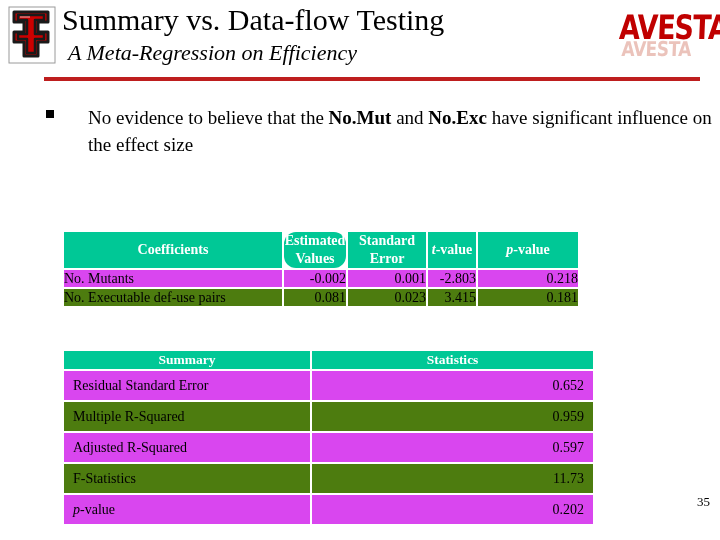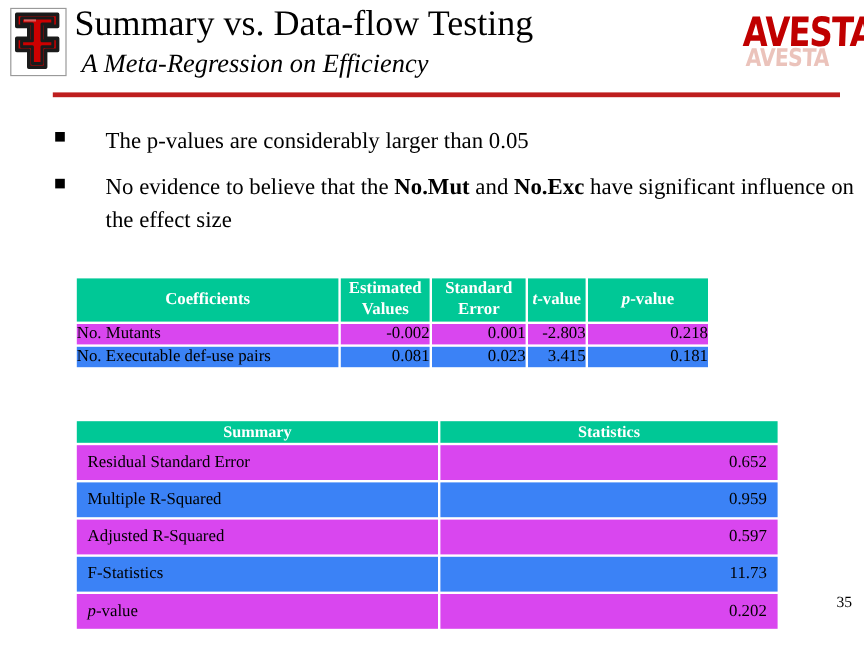--- a/index.html
+++ b/index.html
@@ -135,41 +135,41 @@
   .hdr-cell {
     background: #00C896;
     color: #ffffff;
     font-weight: bold;
     font-size: 14px;
     line-height: 18px;
     text-align: center;
     padding: 5px 6px;
   }
   .row-a td { background: #d946ef; }
-  .row-b td { background: #3b82f6; }
+  .row-b td { background: #4d7c0f; }
   .cell {
     font-size: 14px;
     line-height: 17px;
     color: #000000;
     padding: 6px 8px;
   }
   .cell.num { text-align: right; }
   .cell.lbl { text-align: left; }
 
   
   #table-coefficients { left: 62px; top: 230px; }
   #table-coefficients .c0 { width: 218px; }
-  #table-coefficients .c1 { width: 74px; }
+  #table-coefficients .c1 { width: 62px; border-radius: 12px; }
   #table-coefficients .c2 { width: 78px; }
   #table-coefficients .c3 { width: 48px; }
   #table-coefficients .c4 { width: 100px; }
 
   
   #table-summary { left: 62px; top: 349px; }
-  #table-summary .s0 { width: 301px; }
+  #table-summary .s0 { width: 246px; }
   #table-summary .s1 { width: 281px; }
   #table-summary .hdr-cell { font-size: 13.5px; }
   #table-summary .cell { padding: 6px 9px; font-size: 14px; }
 
   .slide-number {
     position: absolute;
     right: 10px;
     top: 494px;
     font-size: 13px;
     color: #000000;
@@ -201,26 +201,20 @@
   <div class="avesta-logo">
     <div class="avesta-main">AVESTA</div>
     <div class="avesta-shadow">AVESTA</div>
   </div>
 
   <div class="header-rule"></div>
 </div>
 
 <div class="bullets">
 
-  <div class="bullet-row">
-    <span class="bullet-mark"></span>
-    <div class="bullet-text">
-      <span>The p-values are considerably larger than 0.05</span>
-    </div>
-  </div>
 
   <div class="bullet-row">
     <span class="bullet-mark"></span>
     <div class="bullet-text">
       <span>No evidence to believe that the </span><b>No.Mut</b><span> and </span><b>No.Exc</b><span> have significant influence on the effect size</span>
     </div>
   </div>
 
 </div>
 

